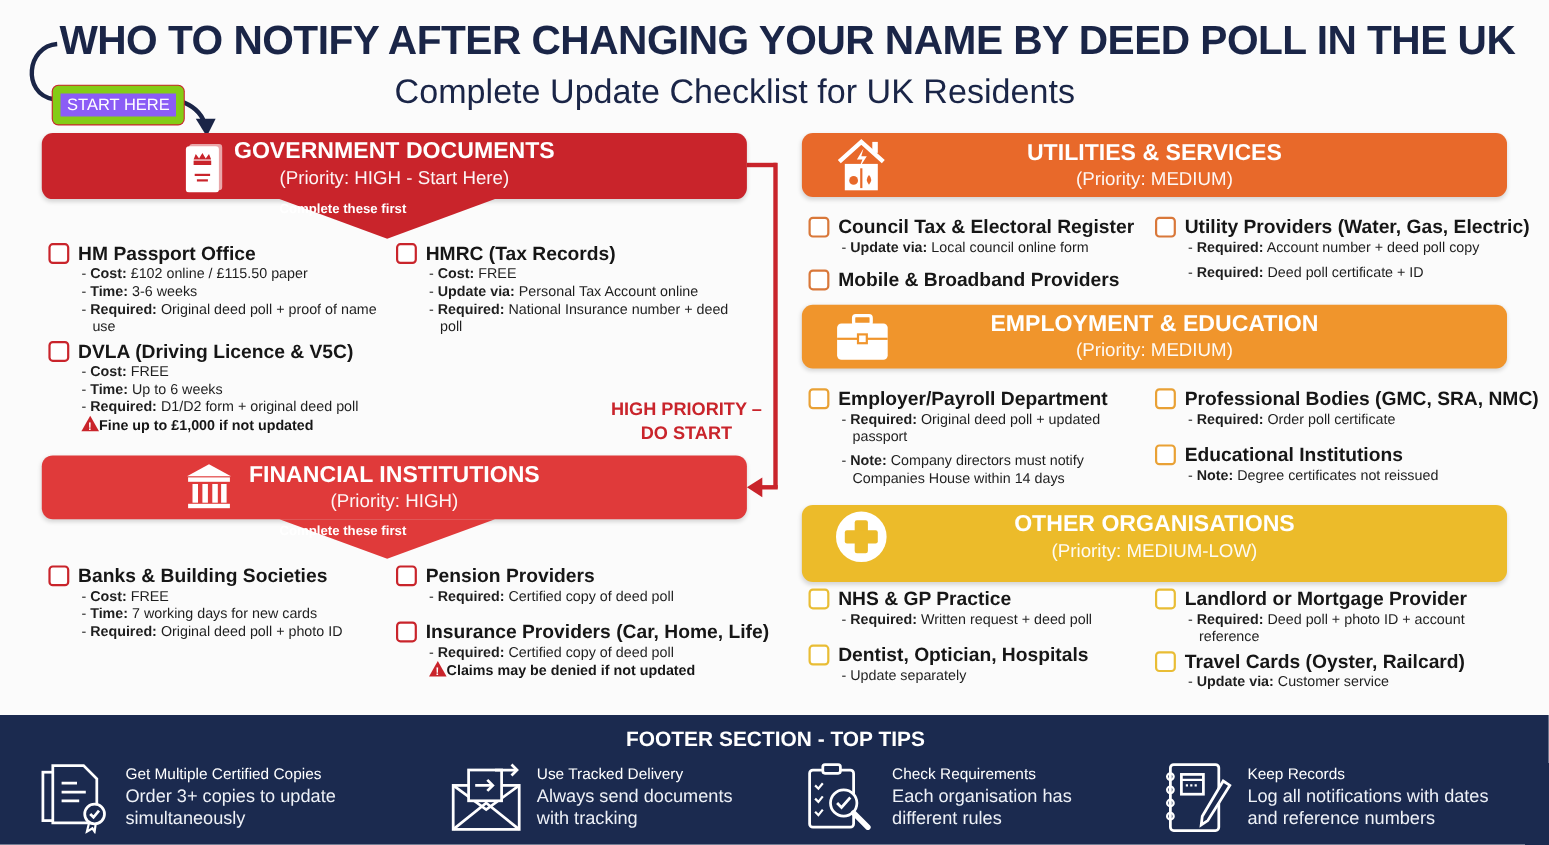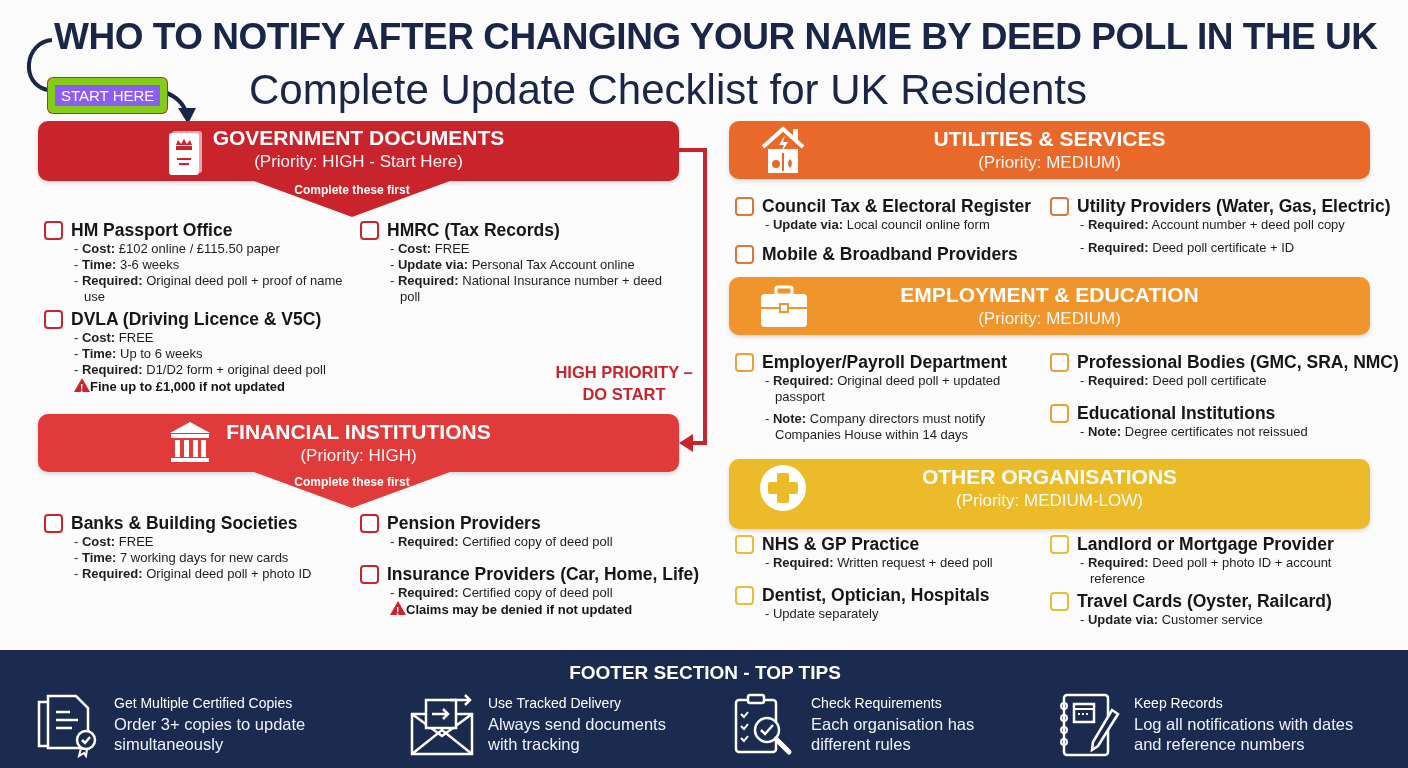--- a/index.html
+++ b/index.html
@@ -1,37 +1,37 @@
 <!DOCTYPE html>
 <html><head>
 <meta charset="utf-8">
 <style>
   * { box-sizing: border-box; margin: 0; padding: 0; }
   html, body { width: 1408px; height: 768px; overflow: hidden; background: #fbfbfb; }
   body { position: relative; font-family: "Liberation Sans", "DejaVu Sans", sans-serif; color: #161616; }
 
   .title { position: absolute; left: 54px; top: 16px; width: 1310px; font-size: 37px; font-weight: 700; color: #1a2547; letter-spacing: -0.5px; white-space: nowrap; }
-  .subtitle { position: absolute; left: 0; top: 66px; width: 1328px; text-align: center; font-size: 42px; color: #1a2547; padding-left: 8px; }
+  .subtitle { position: absolute; left: 0; top: 66px; width: 1328px; text-align: center; font-size: 31px; color: #1a2547; padding-left: 8px; }
 
   .start-curve { position: absolute; left: 14px; top: 30px; }
   .start-badge { position: absolute; left: 48px; top: 78px; background: #8b5cf6; color: #fff; font-weight: 400; font-size: 15px; padding: 2px 6px; border-radius: 5px; border: 7px solid #84cc16; box-shadow: 0 0 0 1px #c8252d; }
 
   .banner { position: absolute; border-radius: 10px; color: #fff; text-align: center; box-shadow: 0 2px 4px rgba(0,0,0,0.15); }
   .banner .b-title { font-size: 21px; font-weight: 700; line-height: 26px; }
   .banner .b-sub { font-size: 17px; line-height: 22px; opacity: 0.95; }
   .banner .b-icon { position: absolute; }
 
   .ban-gov { left: 38px; top: 121px; width: 641px; height: 60px; background: #c9242b; padding-top: 4px; }
   .ban-fin { left: 38px; top: 414px; width: 641px; height: 58px; background: #e03a3a; padding-top: 5px; }
   .ban-util { left: 729px; top: 121px; width: 641px; height: 58px; background: #e8692a; padding-top: 5px; }
   .ban-emp { left: 729px; top: 277px; width: 641px; height: 58px; background: #f0952c; padding-top: 5px; }
   .ban-oth { left: 729px; top: 459px; width: 641px; height: 70px; background: #ecbb2a; padding-top: 5px; }
 
   .down-arrow { position: absolute; width: 0; height: 0; border-left: 98px solid transparent; border-right: 98px solid transparent; }
-  .arrow-label { position: absolute; color: #fff; font-size: 12px; font-weight: 700; text-align: center; width: 196px; }
+  .arrow-label { position: absolute; color: #fff; font-size: 12px; font-weight: 700; text-align: left; width: 196px; }
 
   .item { position: absolute; }
   .cb { position: absolute; left: 0; top: 2px; width: 19px; height: 19px; border: 2px solid #c9242b; border-radius: 4px; background: #fff; }
   .cb.orange { border-color: #d9783a; }
   .cb.amber { border-color: #e9a135; }
   .cb.yellow { border-color: #e9bd35; }
   .item-title { margin-left: 27px; font-size: 17.5px; font-weight: 700; line-height: 22px; white-space: nowrap; color: #161616; }
   .detail { margin-left: 30px; font-size: 13px; line-height: 16px; color: #1e1e1e; }
   .detail b { font-weight: 700; }
   .detail .cont { padding-left: 10px; }
@@ -205,21 +205,21 @@
       <div class="cont">passport</div>
     </div>
   <div class="detail" style="margin-top:6px;">- <b>Note:</b> <span>Company directors must notify</span></div>
   <div class="detail">
       <div class="cont">Companies House within 14 days</div>
     </div>
 </div>
 <div class="item" style="left:1050px; top:351px; width:350px;">
   <div class="cb amber"></div>
   <div class="item-title">Professional Bodies (GMC, SRA, NMC)</div>
-  <div class="detail">- <b>Required:</b> <span>Deed poll certificate</span></div>
+  <div class="detail">- <b>Required:</b> <span>Order poll certificate</span></div>
 </div>
 <div class="item" style="left:1050px; top:402px; width:350px;">
   <div class="cb amber"></div>
   <div class="item-title">Educational Institutions</div>
   <div class="detail">- <b>Note:</b> <span>Degree certificates not reissued</span></div>
 </div>
 
 <div class="banner ban-oth">
   <svg class="b-icon" style="left:30px; top:5px;" width="48" height="48" viewBox="0 0 48 48">
     <circle cx="24" cy="24" r="23" fill="#fff"></circle>

